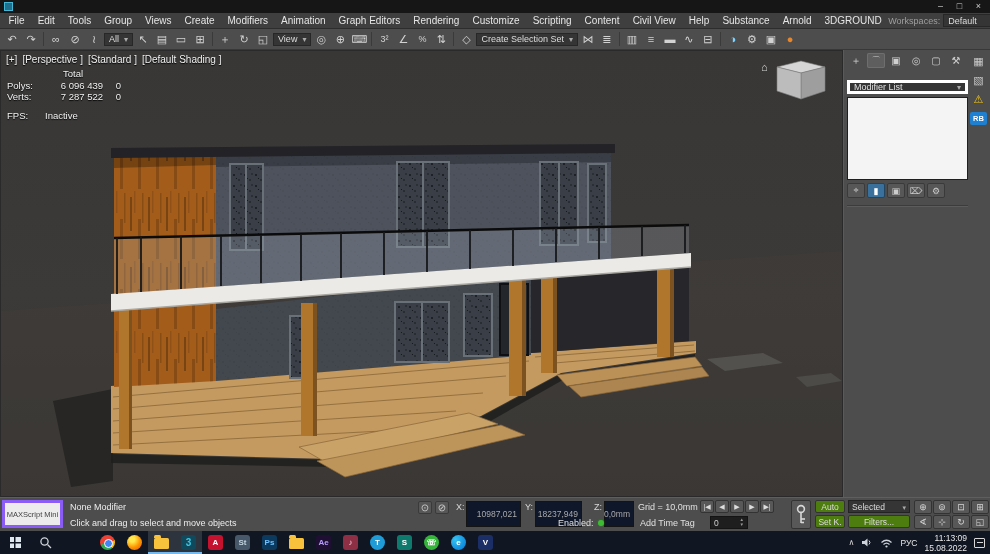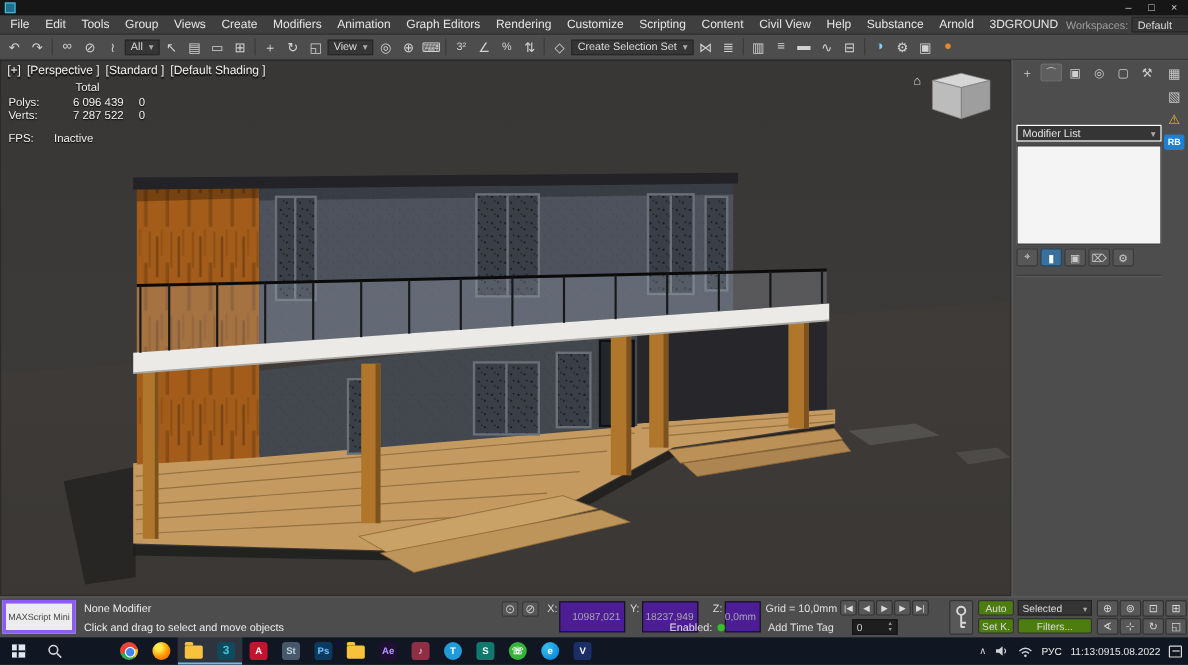--- a/index.html
+++ b/index.html
@@ -43,21 +43,21 @@
   .sl{text-align:left}.sv{text-align:right}.sx{text-align:right}
   .sv.total{text-align:center}
   .srow.fps{margin-top:7px}
   .srow.fps .sv{text-align:left;padding-left:2px}
   
   .cmdpanel{width:147px;background:#4d4d4d;border-left:1px solid #5a5a5a;position:relative;flex:none}
   .cp-content{position:absolute;left:3px;top:3px;width:121px}
   .cp-tabs{display:flex;gap:2px}
   .cp-tab{width:18px;height:15px;display:flex;align-items:center;justify-content:center;font-size:10px;color:#cfcfcf;border-radius:2px}
   .cp-tab.active{background:#5e5e5e;box-shadow:inset 0 0 0 1px #6e6e6e}
-  .modlist{margin-top:36px;height:14px;background:#353535;border:1px solid #ffffff;display:flex;align-items:center;justify-content:space-between;padding:0 4px;font-size:9px;color:#e2e2e2}
+  .modlist{margin-top:12px;height:14px;background:#353535;border:3px solid #ffffff;display:flex;align-items:center;justify-content:space-between;padding:0 4px;font-size:9px;color:#e2e2e2}
   .modlist .arr::after{content:"▾";font-size:8px;color:#aaa}
   .stackbox{margin-top:3px;height:83px;background:#f4f4f4;border:1px solid #1e1e1e}
   .stackbtns{margin-top:3px;display:flex;gap:2px}
   .stackbtn{width:18px;height:15px;background:#575757;border:1px solid #3a3a3a;color:#ccc;font-size:9px;
     display:flex;align-items:center;justify-content:center;border-radius:2px}
   .stackbtn.active{background:#39719c;border-color:#24455f;color:#fff}
   .cp-divider{margin-top:7px;border-top:1px solid #3c3c3c;border-bottom:1px solid #5c5c5c}
   .cp-strip{position:absolute;right:2px;top:5px;width:19px;display:flex;flex-direction:column;align-items:center;gap:6px}
   .strip-ico{font-size:11px;color:#c8c8c8}
   .strip-ico.warn{color:var(--warning)}
@@ -65,21 +65,21 @@
     display:flex;align-items:center;justify-content:center;border-radius:2px}
   
   .statusbar{position:relative;height:34px;background:#4d4d4d;border-top:1px solid #5e5e5e;font-size:9px}
   .mxs-box{position:absolute;left:2px;top:2px;width:61px;height:28px;background:#ececec;color:#444;
     font-size:7.5px;display:flex;align-items:center;justify-content:center;border:3px solid #8b5cf6}
   .st-sel{position:absolute;left:70px;top:4px;color:#ededed}
   .st-prompt{position:absolute;left:70px;top:20px;color:#ededed}
   .sico{position:absolute;width:14px;height:13px;display:flex;align-items:center;justify-content:center;
     color:#c8c8c8;font-size:10px;background:#575757;border:1px solid #3a3a3a;border-radius:2px}
   .clabel{position:absolute;color:#d8d8d8}
-  .cfield{position:absolute;height:12px;background:#4c1d95;border:1px solid #141414;color:#a9a9a9;
+  .cfield{position:absolute;height:12px;background:#0f172a;border:1px solid #141414;color:#a9a9a9;
     font-size:8.5px;display:flex;align-items:center;justify-content:flex-end;padding:12px 3px}
   .grid-label{position:absolute;left:638px;top:4px;color:#e0e0e0}
   .playback{position:absolute;left:700px;top:2px;display:flex;gap:1px}
   .pbtn{width:14px;height:13px;background:#585858;border:1px solid #333;color:#ddd;font-size:7px;
     display:flex;align-items:center;justify-content:center;border-radius:2px;white-space:nowrap}
   .frame-field{position:absolute;left:710px;top:18px;width:38px;height:13px;background:#1e1e1e;
     border:1px solid #141414;color:#cfcfcf;font-size:8.5px;display:flex;align-items:center;padding:0 3px}
   .spin{margin-left:auto;display:flex;flex-direction:column;font-size:4.5px;line-height:4.5px;color:#9a9a9a}
   .enab{position:absolute;left:558px;top:20px;display:flex;align-items:center;gap:4px;color:#e0e0e0}
   .gdot{width:6px;height:6px;border-radius:50%;background:var(--status-green);box-shadow:0 0 2px #2a8f22}
@@ -118,21 +118,21 @@
   .i-ae{background:#1f1033;color:#b79aff}
   .i-media{background:#8e2f46;color:#ffd9e2}
   .i-tg{background:#1f9bd7;border-radius:50%}
   .i-sub{background:#0e7a6e}
   .i-wa{background:#36b33b;border-radius:50%}
   .i-edge{background:radial-gradient(circle at 30% 30%,#35c1f1,#0078d7);border-radius:50%;color:#fff}
   .i-vlc{background:#1c2e66}
   .tray{margin-left:auto;display:flex;align-items:center;gap:7px;padding-right:5px}
   .tray-glyph{font-size:8px;color:#d8d8d8}
   .lang{font-size:8.5px;color:#e8e8e8}
-  .clock{display:flex;flex-direction:row;align-items:flex-end;font-size:8.5px;line-height:10px;color:#e8e8e8}
+  .clock{display:flex;flex-direction:column;align-items:flex-end;font-size:8.5px;line-height:10px;color:#e8e8e8}
   .action-ico{width:11px;height:10px;border:1px solid #d8d8d8;border-radius:1px;position:relative}
   .action-ico::after{content:"";position:absolute;left:2px;top:3px;width:6px;height:1px;background:#d8d8d8}
 </style>
 </head>
 <body>
 
 <div id="root">
 
   <div class="titlebar">
     <span class="app-ico"></span>

